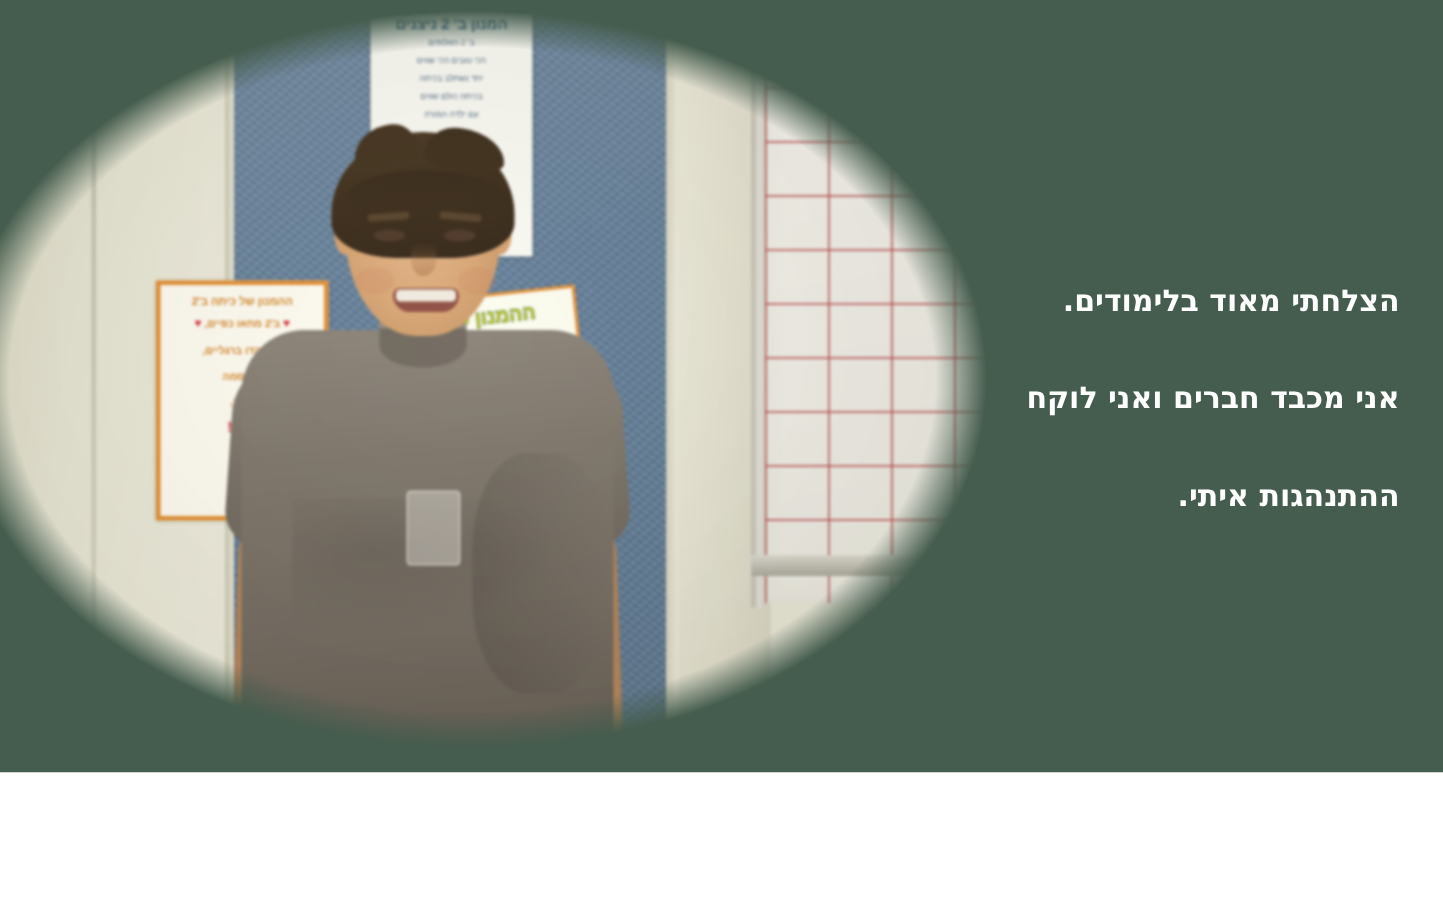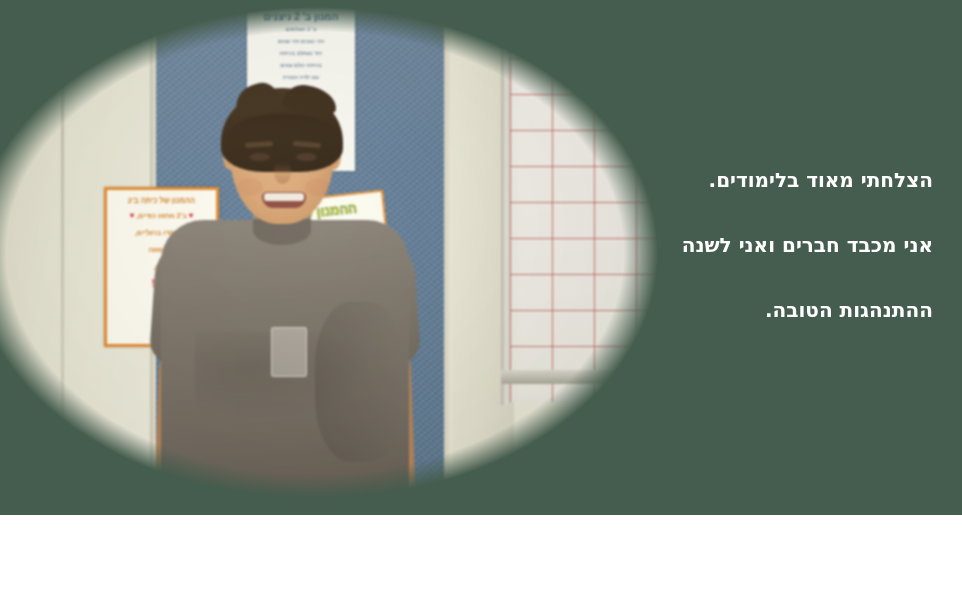--- a/index.html
+++ b/index.html
@@ -389,21 +389,21 @@
   .photo-warm {
     position: absolute; inset: 0;
     background: radial-gradient(ellipse at 50% 45%, rgba(255,248,225,.06), rgba(90,80,55,.12) 85%);
     pointer-events: none;
   }
 
   
   .caption {
     position: absolute;
     right: 29px;
-    top: 148px;
+    top: 168px;
     width: 420px;
     direction: rtl;
     text-align: right;
     unicode-bidi: isolate;
   }
   .caption-line {
     color: #ffffff;
     font-family: "DejaVu Sans", "Liberation Sans", sans-serif;
     font-size: 20px;
     font-weight: bold;
@@ -501,17 +501,17 @@
         </div>
       </div>
 
       <div class="photo-soft"></div>
       <div class="photo-warm"></div>
     </div>
   </div>
 
   <div class="caption">
     <div class="caption-line">הצלחתי מאוד בלימודים.</div>
-    <div class="caption-line">אני מכבד חברים ואני לשנה</div>
-    <div class="caption-line">ההתנהגות הטובה.</div>
+    <div class="caption-line">אני מכבד חברים ואני לוקח</div>
+    <div class="caption-line">ההתנהגות איתי.</div>
   </div>
 
 </div>
 
 </body></html>

